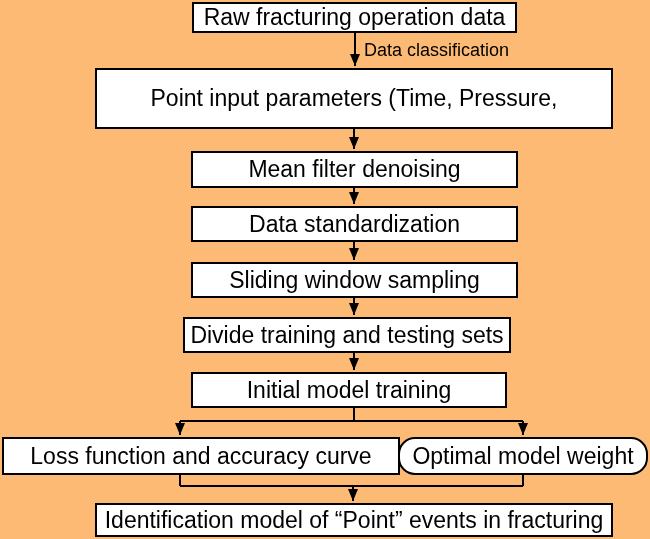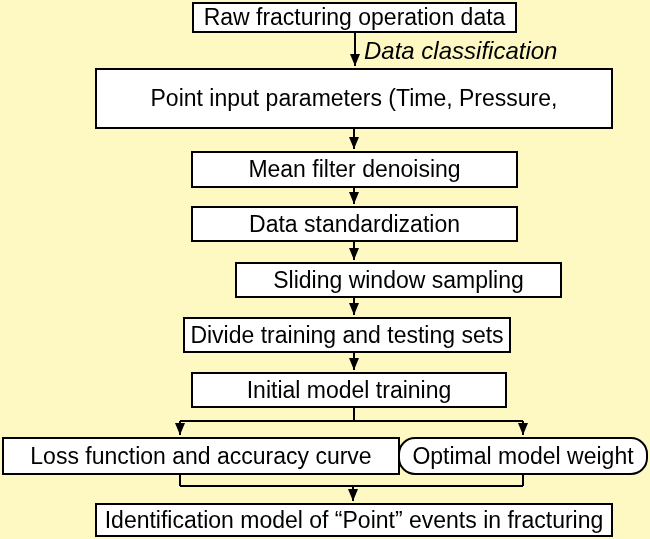--- a/index.html
+++ b/index.html
@@ -4,21 +4,21 @@
 <style>
   html, body {
     margin: 0;
     padding: 0;
     background: #ffffff;
   }
   .canvas {
     position: relative;
     width: 650px;
     height: 539px;
-    background: #fef9c3;
+    background: #fdba74;
     font-family: "Liberation Sans", sans-serif;
     color: #000000;
     overflow: hidden;
   }
   .connectors {
     position: absolute;
     left: 0;
     top: 0;
     width: 650px;
     height: 539px;
@@ -34,34 +34,33 @@
     justify-content: center;
     text-align: center;
     font-size: 23px;
     line-height: 27px;
     white-space: nowrap;
   }
   #n-raw       { left: 192px; top: 2px;   width: 325px; height: 31px; }
   #n-input     { left: 95px;  top: 68px;  width: 518px; height: 61px; }
   #n-mean      { left: 191px; top: 151px; width: 327px; height: 37px; }
   #n-std       { left: 191px; top: 206px; width: 327px; height: 36px; }
-  #n-window    { left: 191px; top: 262px; width: 327px; height: 36px; margin-left: 44px; }
+  #n-window    { left: 191px; top: 262px; width: 327px; height: 36px; }
   #n-divide    { left: 183px; top: 317px; width: 328px; height: 36px; }
   #n-initial   { left: 191px; top: 372px; width: 316px; height: 36px; }
   #n-loss      { left: 2px;   top: 437px; width: 398px; height: 38px; }
   #n-weight    { left: 398px; top: 437px; width: 250px; height: 38px; border-radius: 17px; }
   #n-ident     { left: 95px;  top: 503px; width: 518px; height: 34px; }
   .edge-label {
     position: absolute;
     left: 364px;
     top: 37px;
-    font-size: 24px;
+    font-size: 18px;
     line-height: 27px;
     white-space: nowrap;
-    font-style: italic;
   }
 </style>
 </head>
 <body>
 
 <div class="canvas">
 
   <svg class="connectors" viewBox="0 0 650 539" xmlns="http://www.w3.org/2000/svg">
     <defs>
       <marker id="ah" markerUnits="userSpaceOnUse" markerWidth="13" markerHeight="11" refX="12" refY="5" orient="auto">

